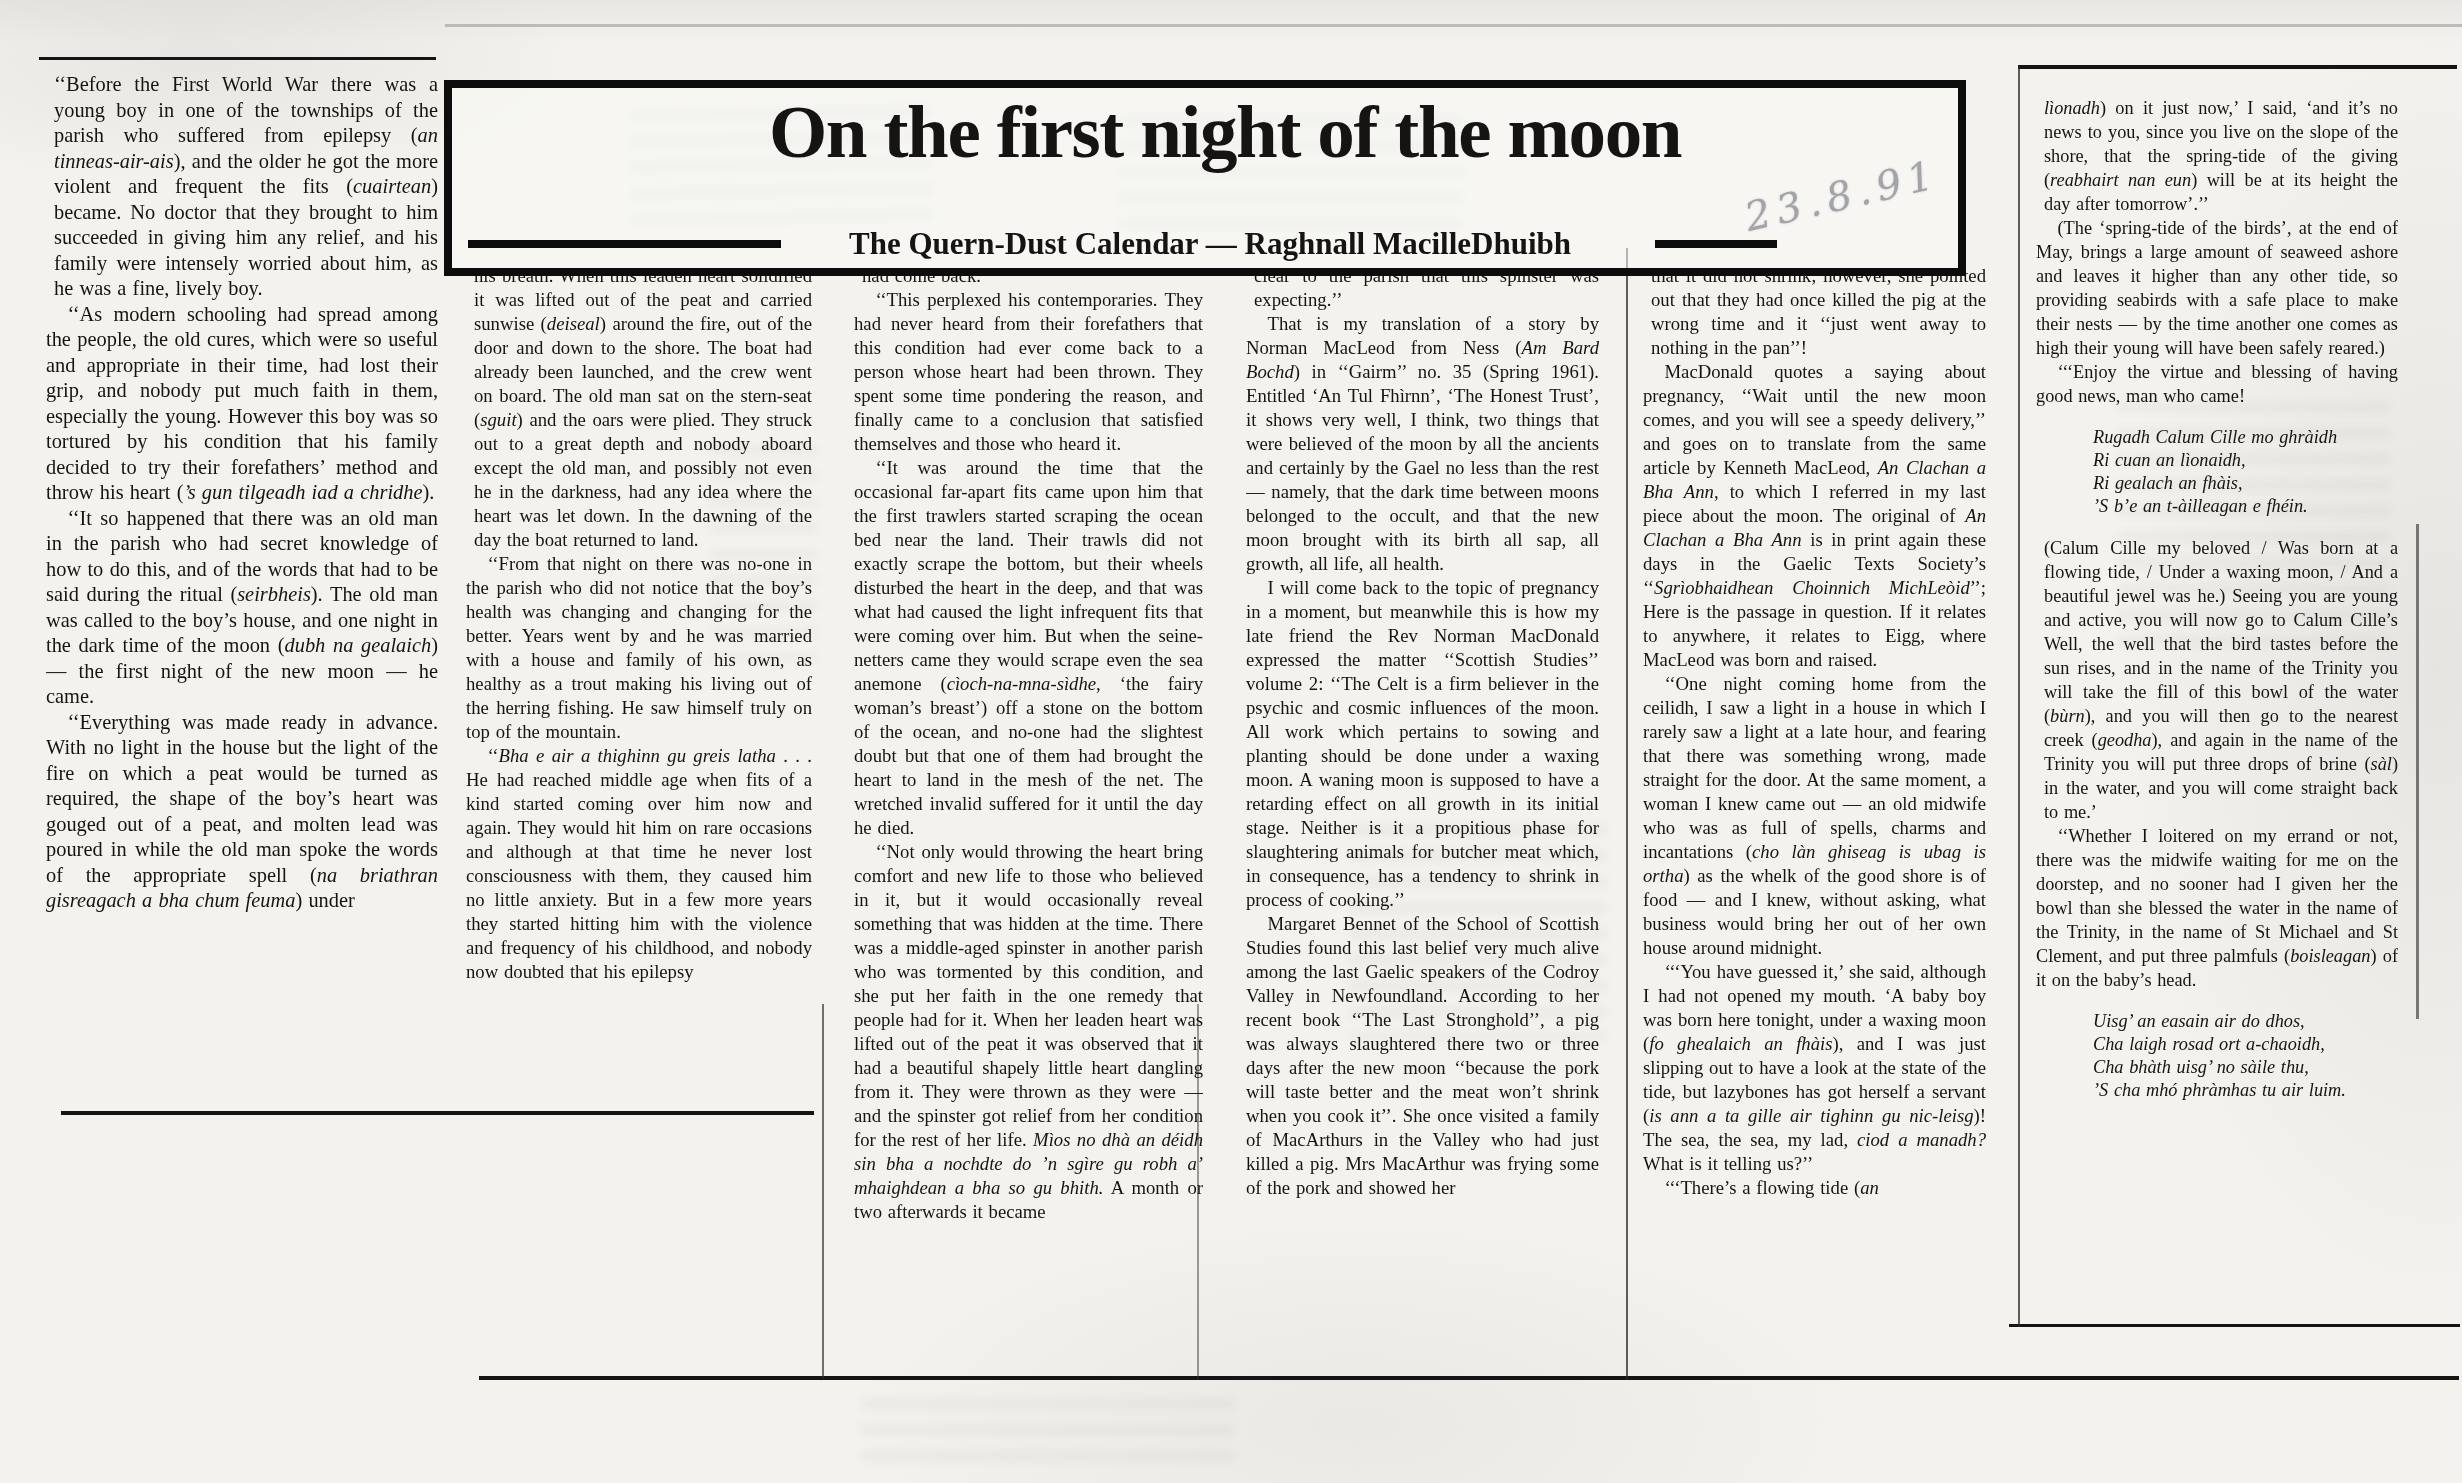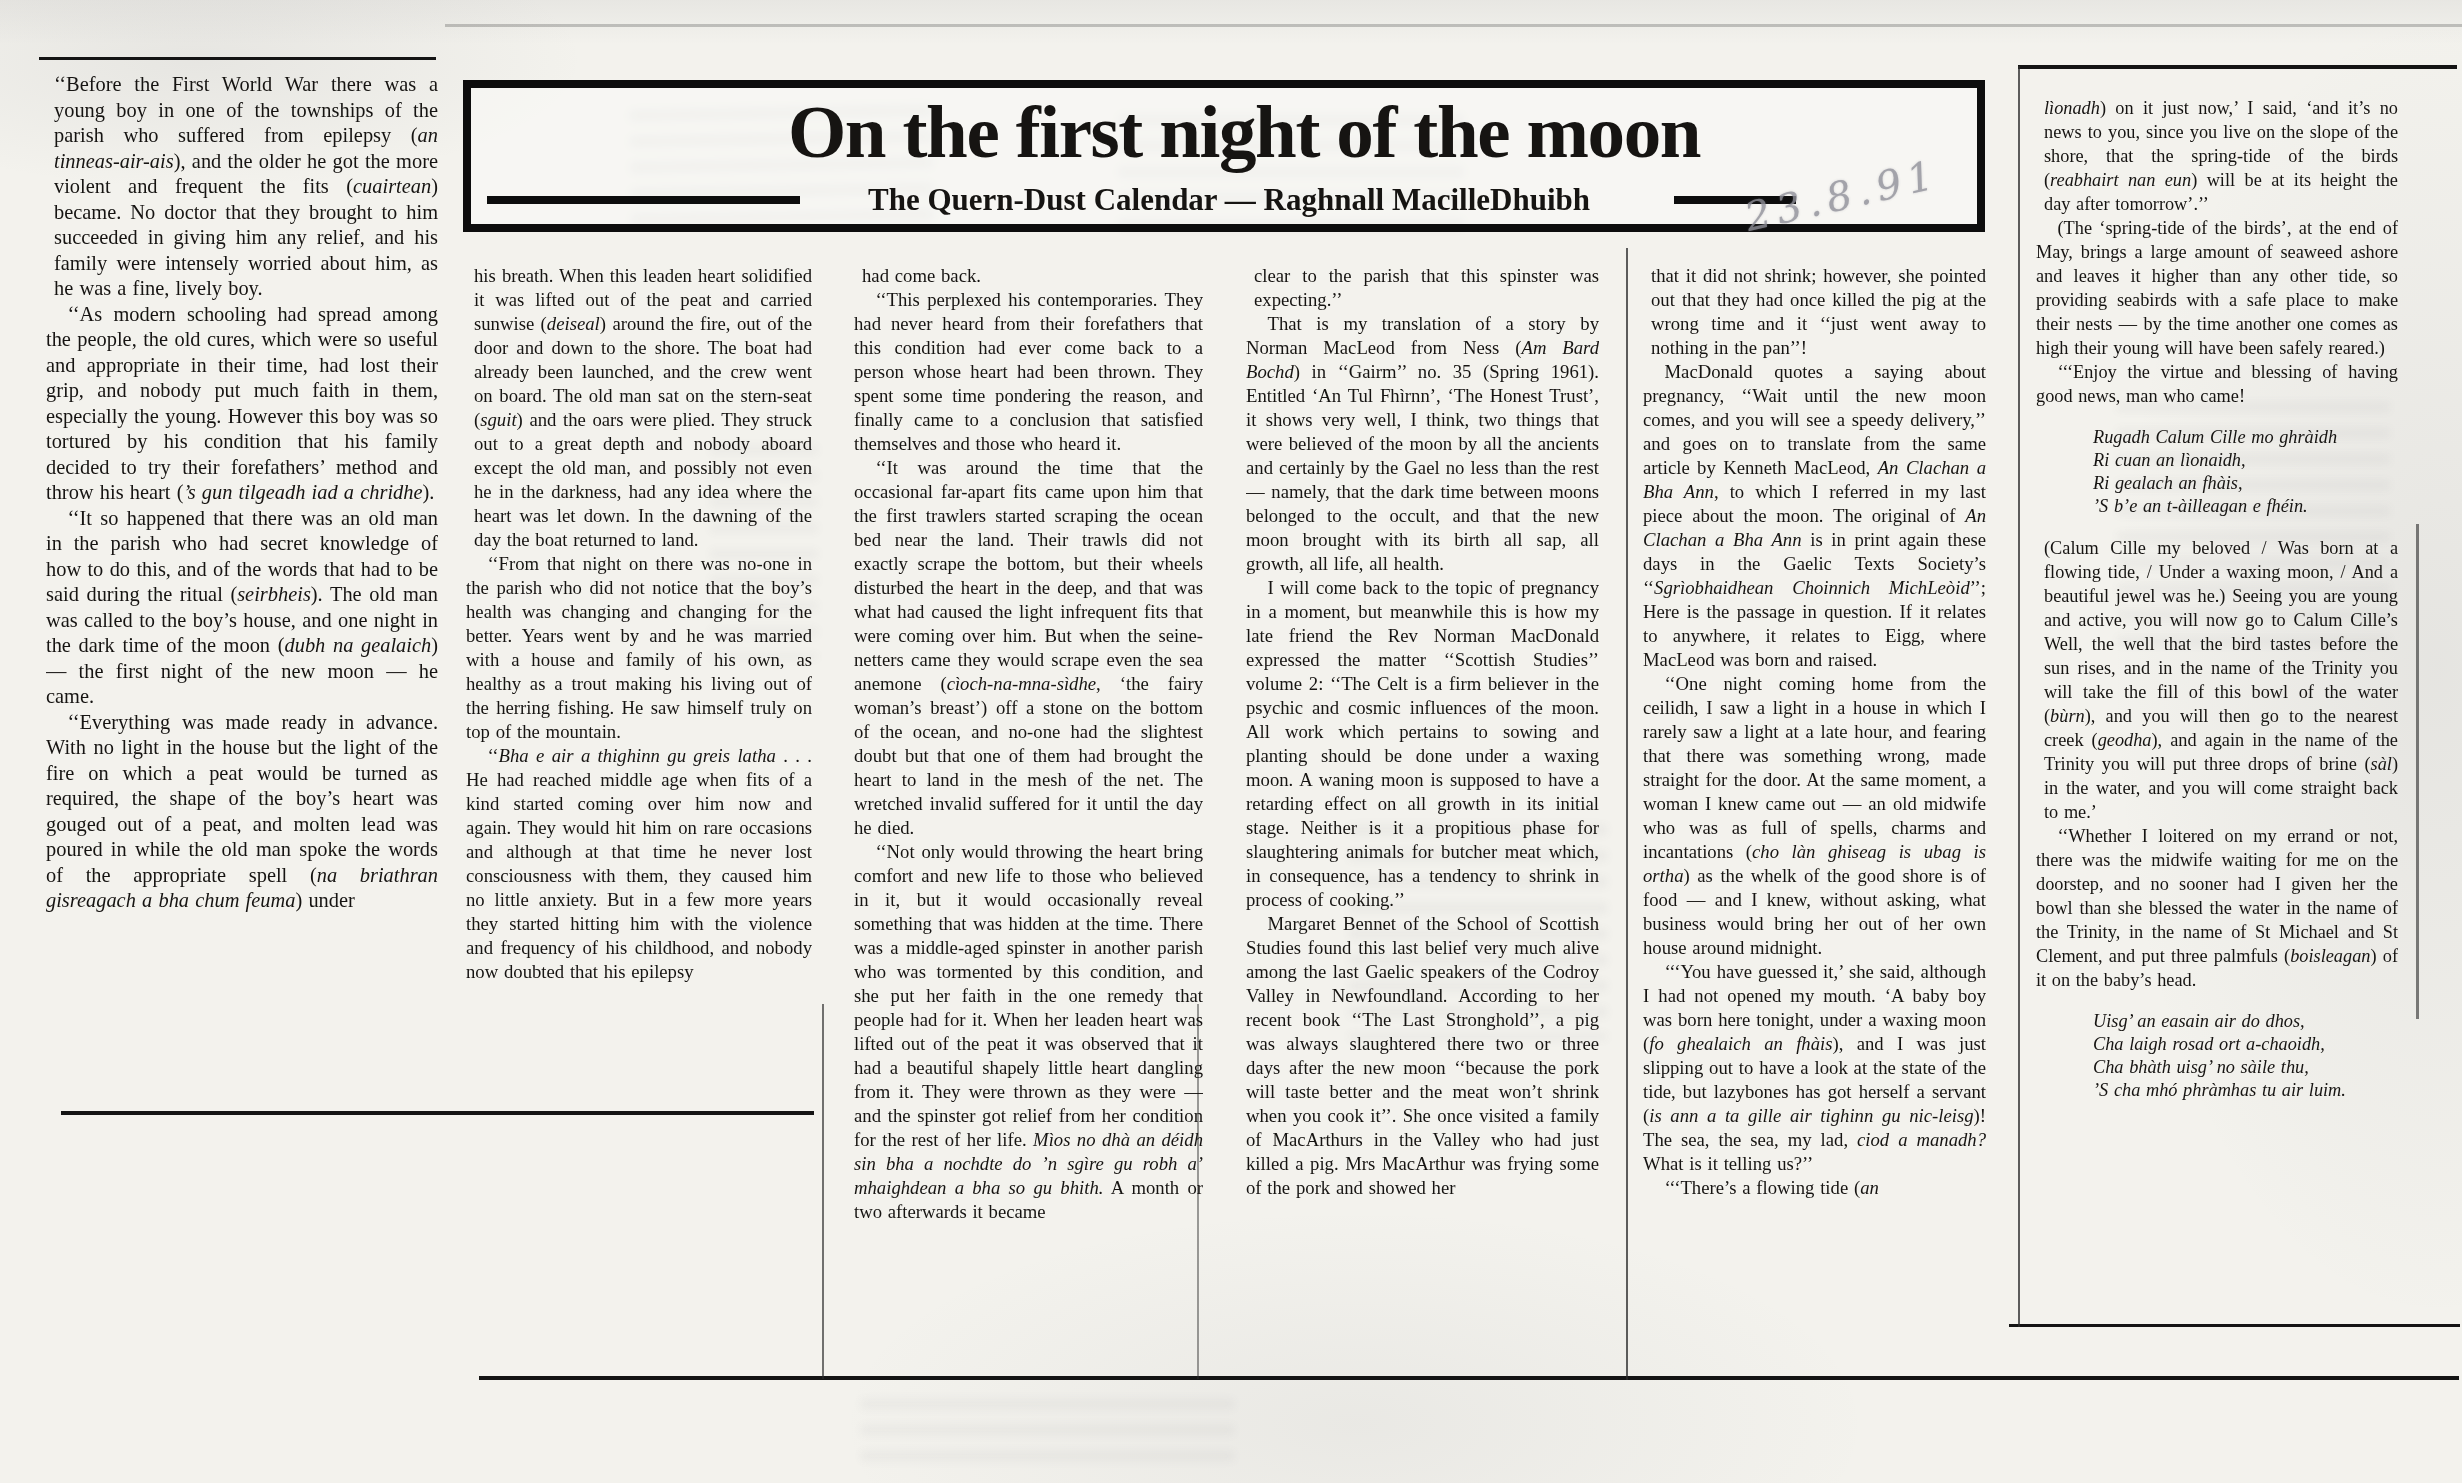--- a/index.html
+++ b/index.html
@@ -18,21 +18,21 @@
       radial-gradient(ellipse 646px 215px at 8% 4%, rgba(120,120,125,.10), transparent 60%),
       radial-gradient(ellipse 861px 359px at 55% 96%, rgba(120,120,125,.08), transparent 60%),
       radial-gradient(ellipse 502px 1004px at 99% 45%, rgba(110,110,118,.10), transparent 65%),
       linear-gradient(180deg, rgba(130,130,135,.10), transparent 3%);
   }
   .rule  { position:absolute; background:#141414; }
   .vrule { position:absolute; background:#2a2a2a; }
 
   
   .masthead-box {
-    position:absolute; left:463px; top:80px; width:1522px; height:152px;
+    position:absolute; left:444px; top:80px; width:1522px; height:196px;
     border:8px solid #0d0d0d; box-sizing:border-box;
     background:rgba(250,250,247,.55);
     z-index:3;
     padding-left:40px;
   }
   .headline {
     margin:1.4px 0 0 0; text-align:center;
     font-size:75px; font-weight:700; letter-spacing:-1.4px;
     line-height:85px; white-space:nowrap;
   }
@@ -156,21 +156,21 @@
       <p class="para"><span>Margaret Bennet of the School of Scottish Studies found this last belief very much alive among the last Gaelic speakers of the Codroy Valley in Newfoundland. According to her recent book ‘‘The Last Stronghold’’, a pig was always slaughtered there two or three days after the new moon ‘‘because the pork will taste better and the meat won’t shrink when you cook it’’. She once visited a family of MacArthurs in the Valley who had just killed a pig. Mrs MacArthur was frying some of the pork and showed her</span></p>
     </div>
   <div class="col col-5">
       <p class="para cont"><span>that it did not shrink; however, she pointed out that they had once killed the pig at the wrong time and it ‘‘just went away to nothing in the pan’’!</span></p>
       <p class="para"><span>MacDonald quotes a saying about pregnancy, ‘‘Wait until the new moon comes, and you will see a speedy delivery,’’ and goes on to translate from the same article by Kenneth MacLeod, </span><i>An Clachan a Bha Ann</i><span>, to which I referred in my last piece about the moon. The original of </span><i>An Clachan a Bha Ann</i><span> is in print again these days in the Gaelic Texts Society’s ‘‘</span><i>Sgrìobhaidhean Choinnich MichLeòid</i><span>’’; Here is the passage in question. If it relates to anywhere, it relates to Eigg, where MacLeod was born and raised.</span></p>
       <p class="para"><span>‘‘One night coming home from the ceilidh, I saw a light in a house in which I rarely saw a light at a late hour, and fearing that there was something wrong, made straight for the door. At the same moment, a woman I knew came out — an old midwife who was as full of spells, charms and incantations (</span><i>cho làn ghiseag is ubag is ortha</i><span>) as the whelk of the good shore is of food — and I knew, without asking, what business would bring her out of her own house around midnight.</span></p>
       <p class="para"><span>‘‘‘You have guessed it,’ she said, although I had not opened my mouth. ‘A baby boy was born here tonight, under a waxing moon (</span><i>fo ghealaich an fhàis</i><span>), and I was just slipping out to have a look at the state of the tide, but lazybones has got herself a servant (</span><i>is ann a ta gille air tighinn gu nic-leisg</i><span>)! The sea, the sea, my lad, </span><i>ciod a manadh?</i><span> What is it telling us?’’</span></p>
       <p class="para"><span>‘‘‘There’s a flowing tide (</span><i>an</i></p>
     </div>
   <div class="col col-6">
-      <p class="para cont"><i>lìonadh</i><span>) on it just now,’ I said, ‘and it’s no news to you, since you live on the slope of the shore, that the spring-tide of the birds (</span><i>reabhairt nan eun</i><span>) will be at its height the day after tomorrow’.’’</span></p>
+      <p class="para cont"><i>lìonadh</i><span>) on it just now,’ I said, ‘and it’s no news to you, since you live on the slope of the shore, that the spring-tide of the giving (</span><i>reabhairt nan eun</i><span>) will be at its height the day after tomorrow’.’’</span></p>
       <p class="para"><span>(The ‘spring-tide of the birds’, at the end of May, brings a large amount of seaweed ashore and leaves it higher than any other tide, so providing seabirds with a safe place to make their nests — by the time another one comes as high their young will have been safely reared.)</span></p>
       <p class="para"><span>‘‘‘Enjoy the virtue and blessing of having good news, man who came!</span></p>
       <p class="para poem"><i>Rugadh Calum Cille mo ghràidh<br>Ri cuan an lìonaidh,<br>Ri gealach an fhàis,<br>’S b’e an t-àilleagan e fhéin.</i></p>
       <p class="para cont"><span>(Calum Cille my beloved / Was born at a flowing tide, / Under a waxing moon, / And a beautiful jewel was he.) Seeing you are young and active, you will now go to Calum Cille’s Well, the well that the bird tastes before the sun rises, and in the name of the Trinity you will take the fill of this bowl of the water (</span><i>bùrn</i><span>), and you will then go to the nearest creek (</span><i>geodha</i><span>), and again in the name of the Trinity you will put three drops of brine (</span><i>sàl</i><span>) in the water, and you will come straight back to me.’</span></p>
       <p class="para"><span>‘‘Whether I loitered on my errand or not, there was the midwife waiting for me on the doorstep, and no sooner had I given her the bowl than she blessed the water in the name of the Trinity, in the name of St Michael and St Clement, and put three palmfuls (</span><i>boisleagan</i><span>) of it on the baby’s head.</span></p>
       <p class="para poem"><i>Uisg’ an easain air do dhos,<br>Cha laigh rosad ort a-chaoidh,<br>Cha bhàth uisg’ no sàile thu,<br>’S cha mhó phràmhas tu air luim.</i></p>
     </div>
 
 </div>
 

